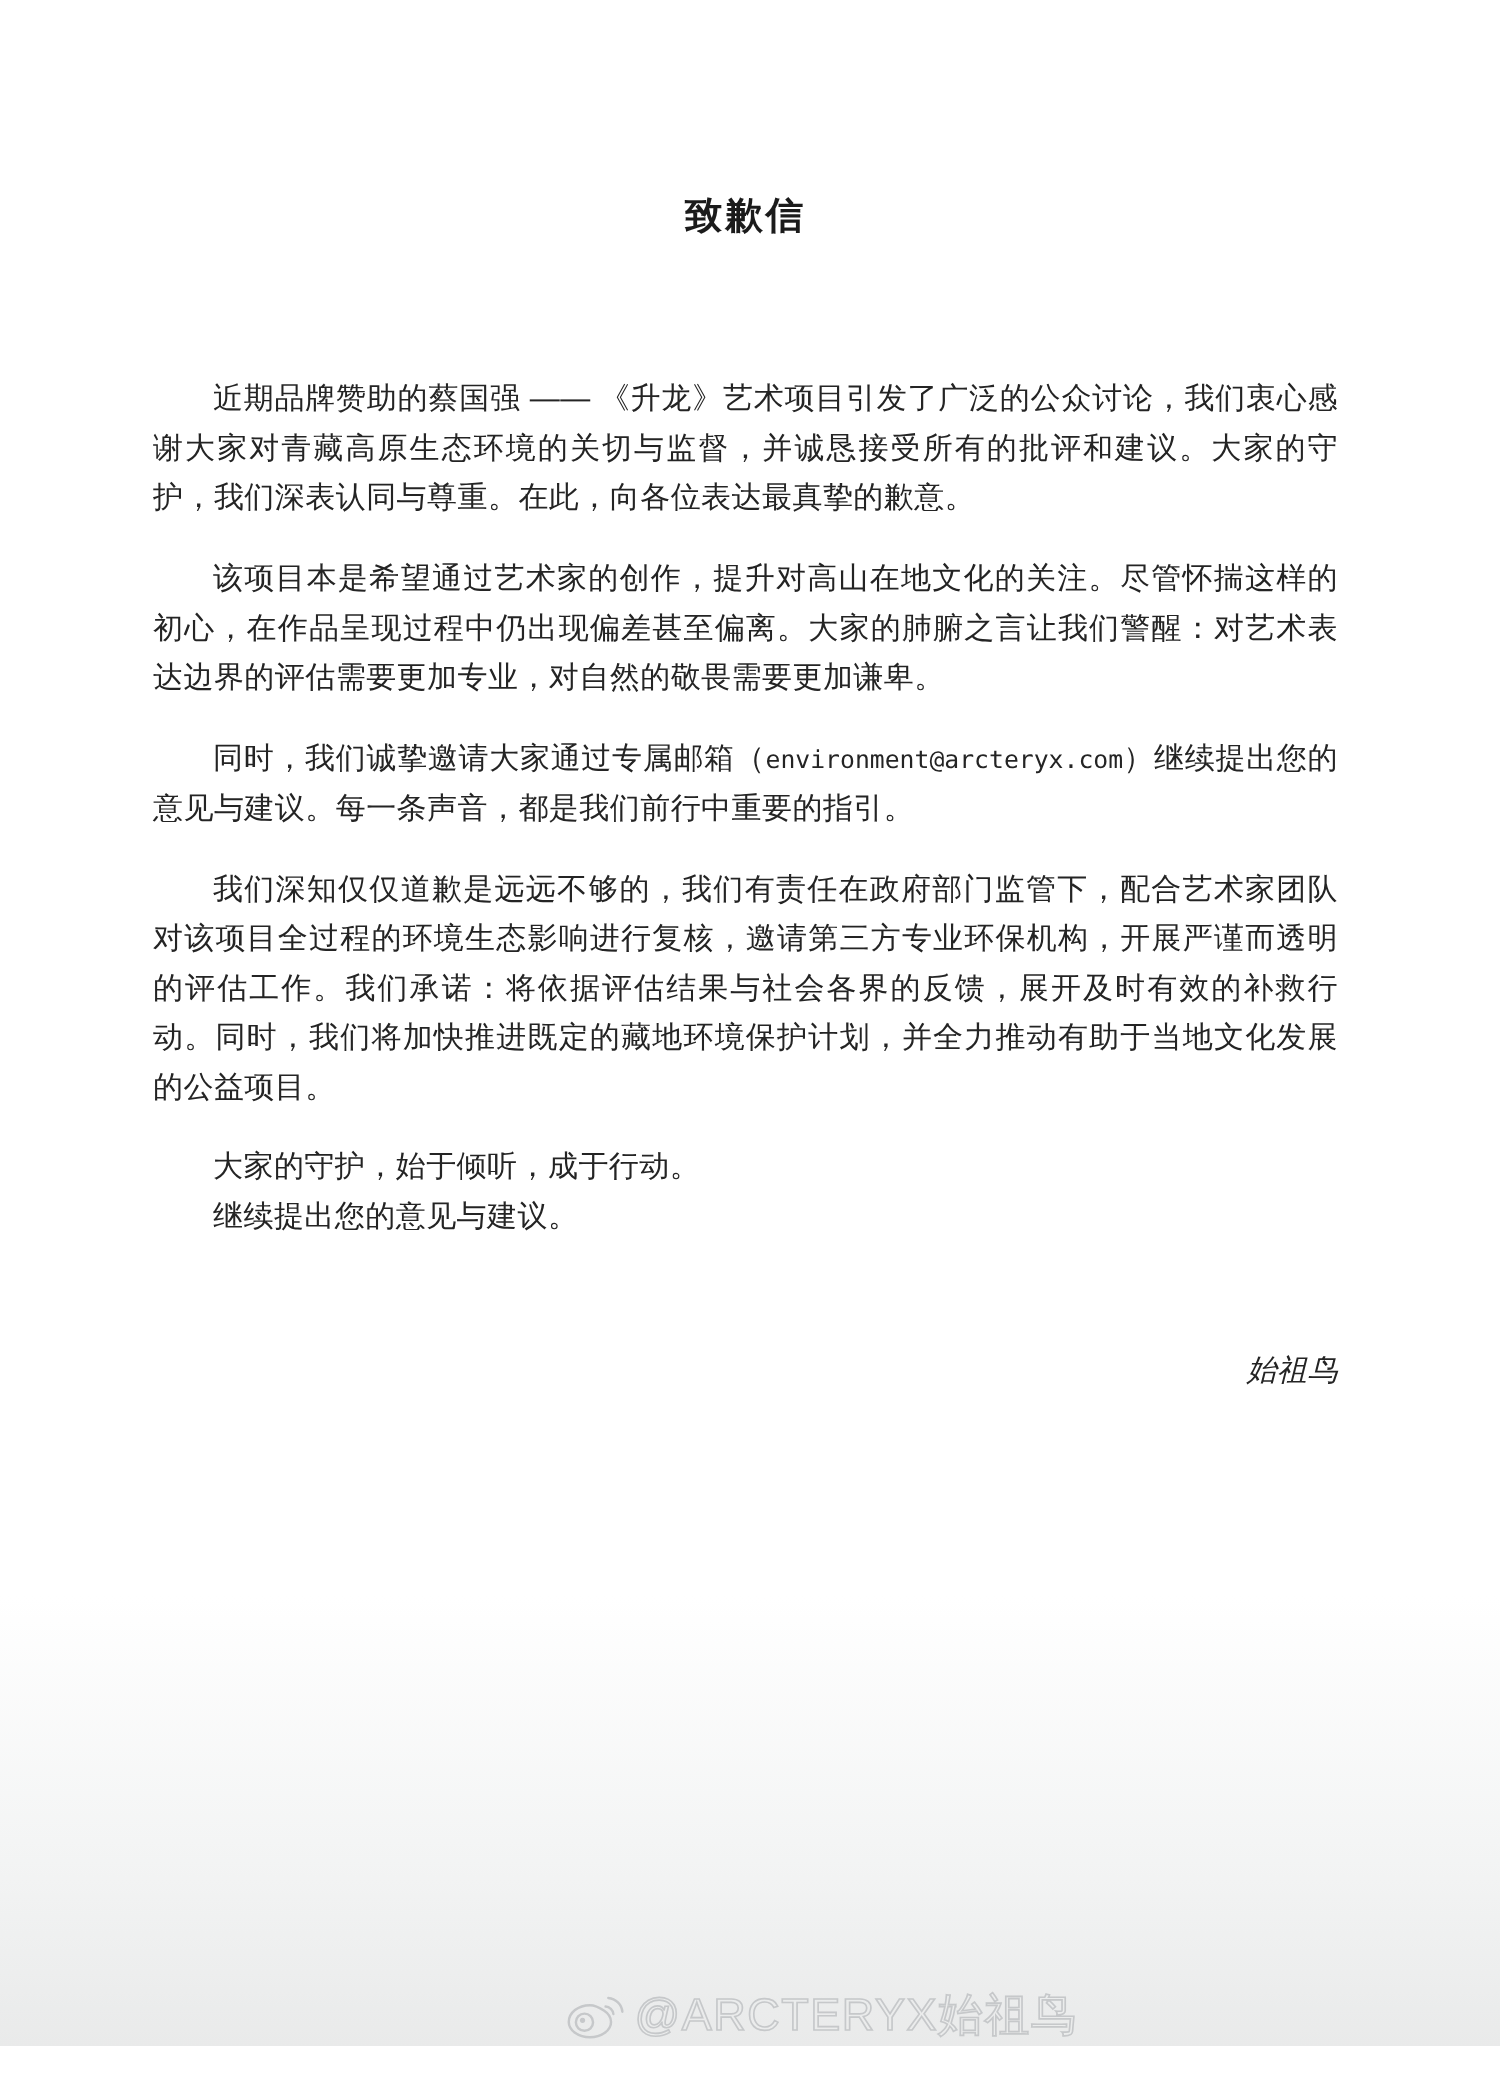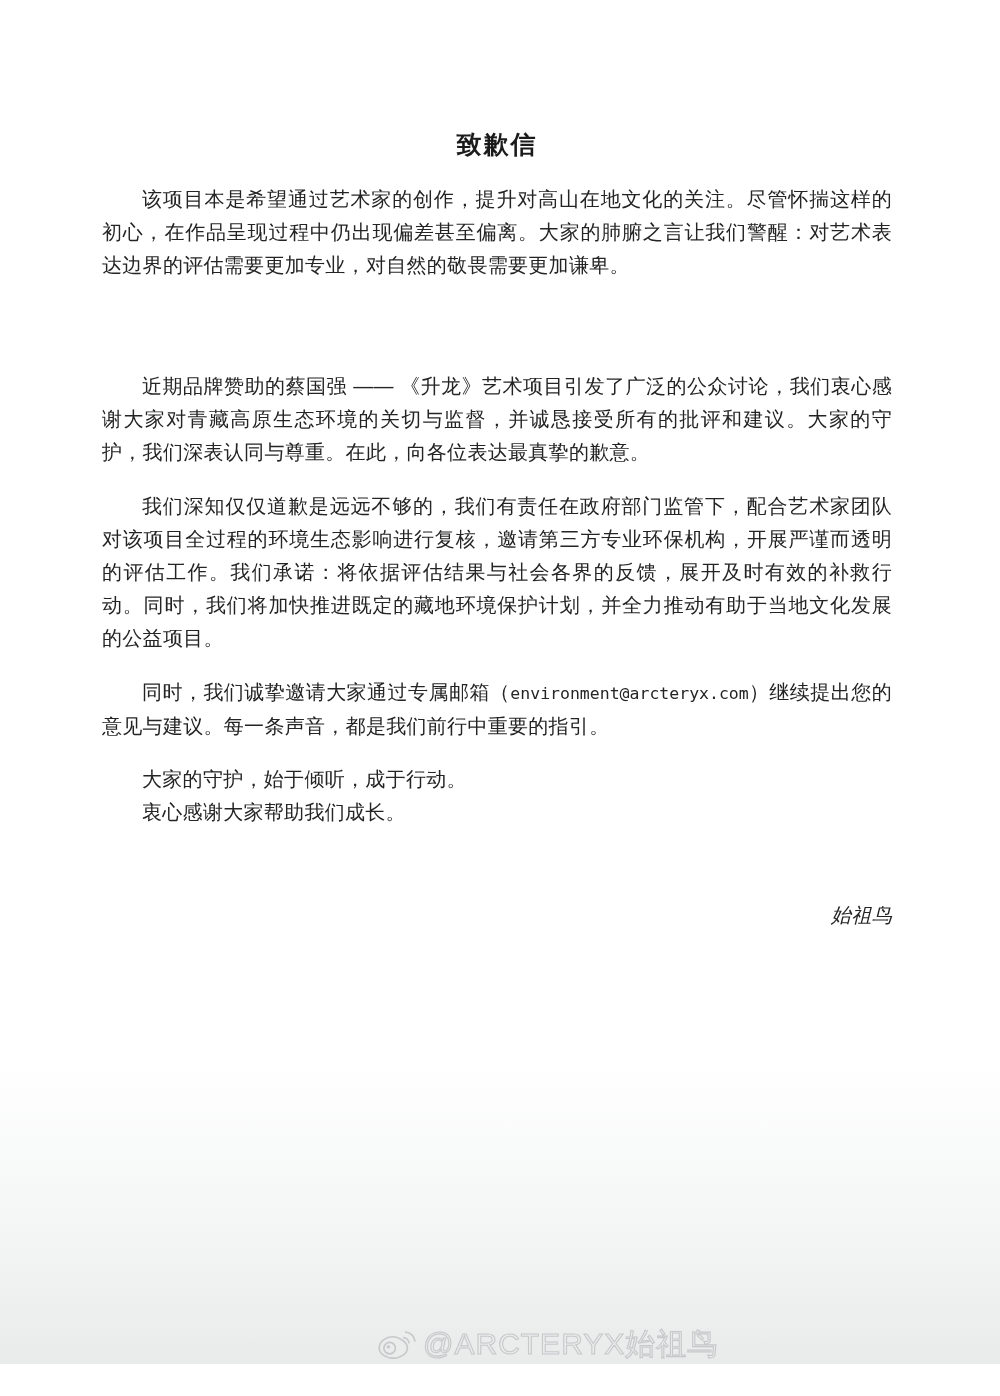--- a/index.html
+++ b/index.html
@@ -81,31 +81,31 @@
 </style>
 </head>
 <body>
 
 <div class="page">
 
   <div class="letter">
 
     <h1 class="title">致歉信</h1>
 
+    <p class="para para-first">近期品牌赞助的蔡国强 —— 《升龙》艺术项目引发了广泛的公众讨论，我们衷心感谢大家对青藏高原生态环境的关切与监督，并诚恳接受所有的批评和建议。大家的守护，我们深表认同与尊重。在此，向各位表达最真挚的歉意。</p>
+
     <p class="para para-next">该项目本是希望通过艺术家的创作，提升对高山在地文化的关注。尽管怀揣这样的初心，在作品呈现过程中仍出现偏差甚至偏离。大家的肺腑之言让我们警醒：对艺术表达边界的评估需要更加专业，对自然的敬畏需要更加谦卑。</p>
 
-    <p class="para para-first">近期品牌赞助的蔡国强 —— 《升龙》艺术项目引发了广泛的公众讨论，我们衷心感谢大家对青藏高原生态环境的关切与监督，并诚恳接受所有的批评和建议。大家的守护，我们深表认同与尊重。在此，向各位表达最真挚的歉意。</p>
+    <p class="para para-next"><span>同时，我们诚挚邀请大家通过专属邮箱（</span><span class="email">environment@arcteryx.com</span><span>）继续提出您的意见与建议。每一条声音，都是我们前行中重要的指引。</span></p>
 
     <p class="para para-next">我们深知仅仅道歉是远远不够的，我们有责任在政府部门监管下，配合艺术家团队对该项目全过程的环境生态影响进行复核，邀请第三方专业环保机构，开展严谨而透明的评估工作。我们承诺：将依据评估结果与社会各界的反馈，展开及时有效的补救行动。同时，我们将加快推进既定的藏地环境保护计划，并全力推动有助于当地文化发展的公益项目。</p>
 
-    <p class="para para-next"><span>同时，我们诚挚邀请大家通过专属邮箱（</span><span class="email">environment@arcteryx.com</span><span>）继续提出您的意见与建议。每一条声音，都是我们前行中重要的指引。</span></p>
-
     <p class="closing closing-first">大家的守护，始于倾听，成于行动。</p>
 
-    <p class="closing">衷心感谢大家帮助我们成长。</p>
+    <p class="closing">继续提出您的意见与建议。</p>
 
     <div class="signature">
       <p>始祖鸟</p>
     </div>
 
   </div>
 
   <div class="watermark">
     <span class="weibo-icon">
       <svg width="40" height="33" viewBox="0 0 44 36" fill="none">

